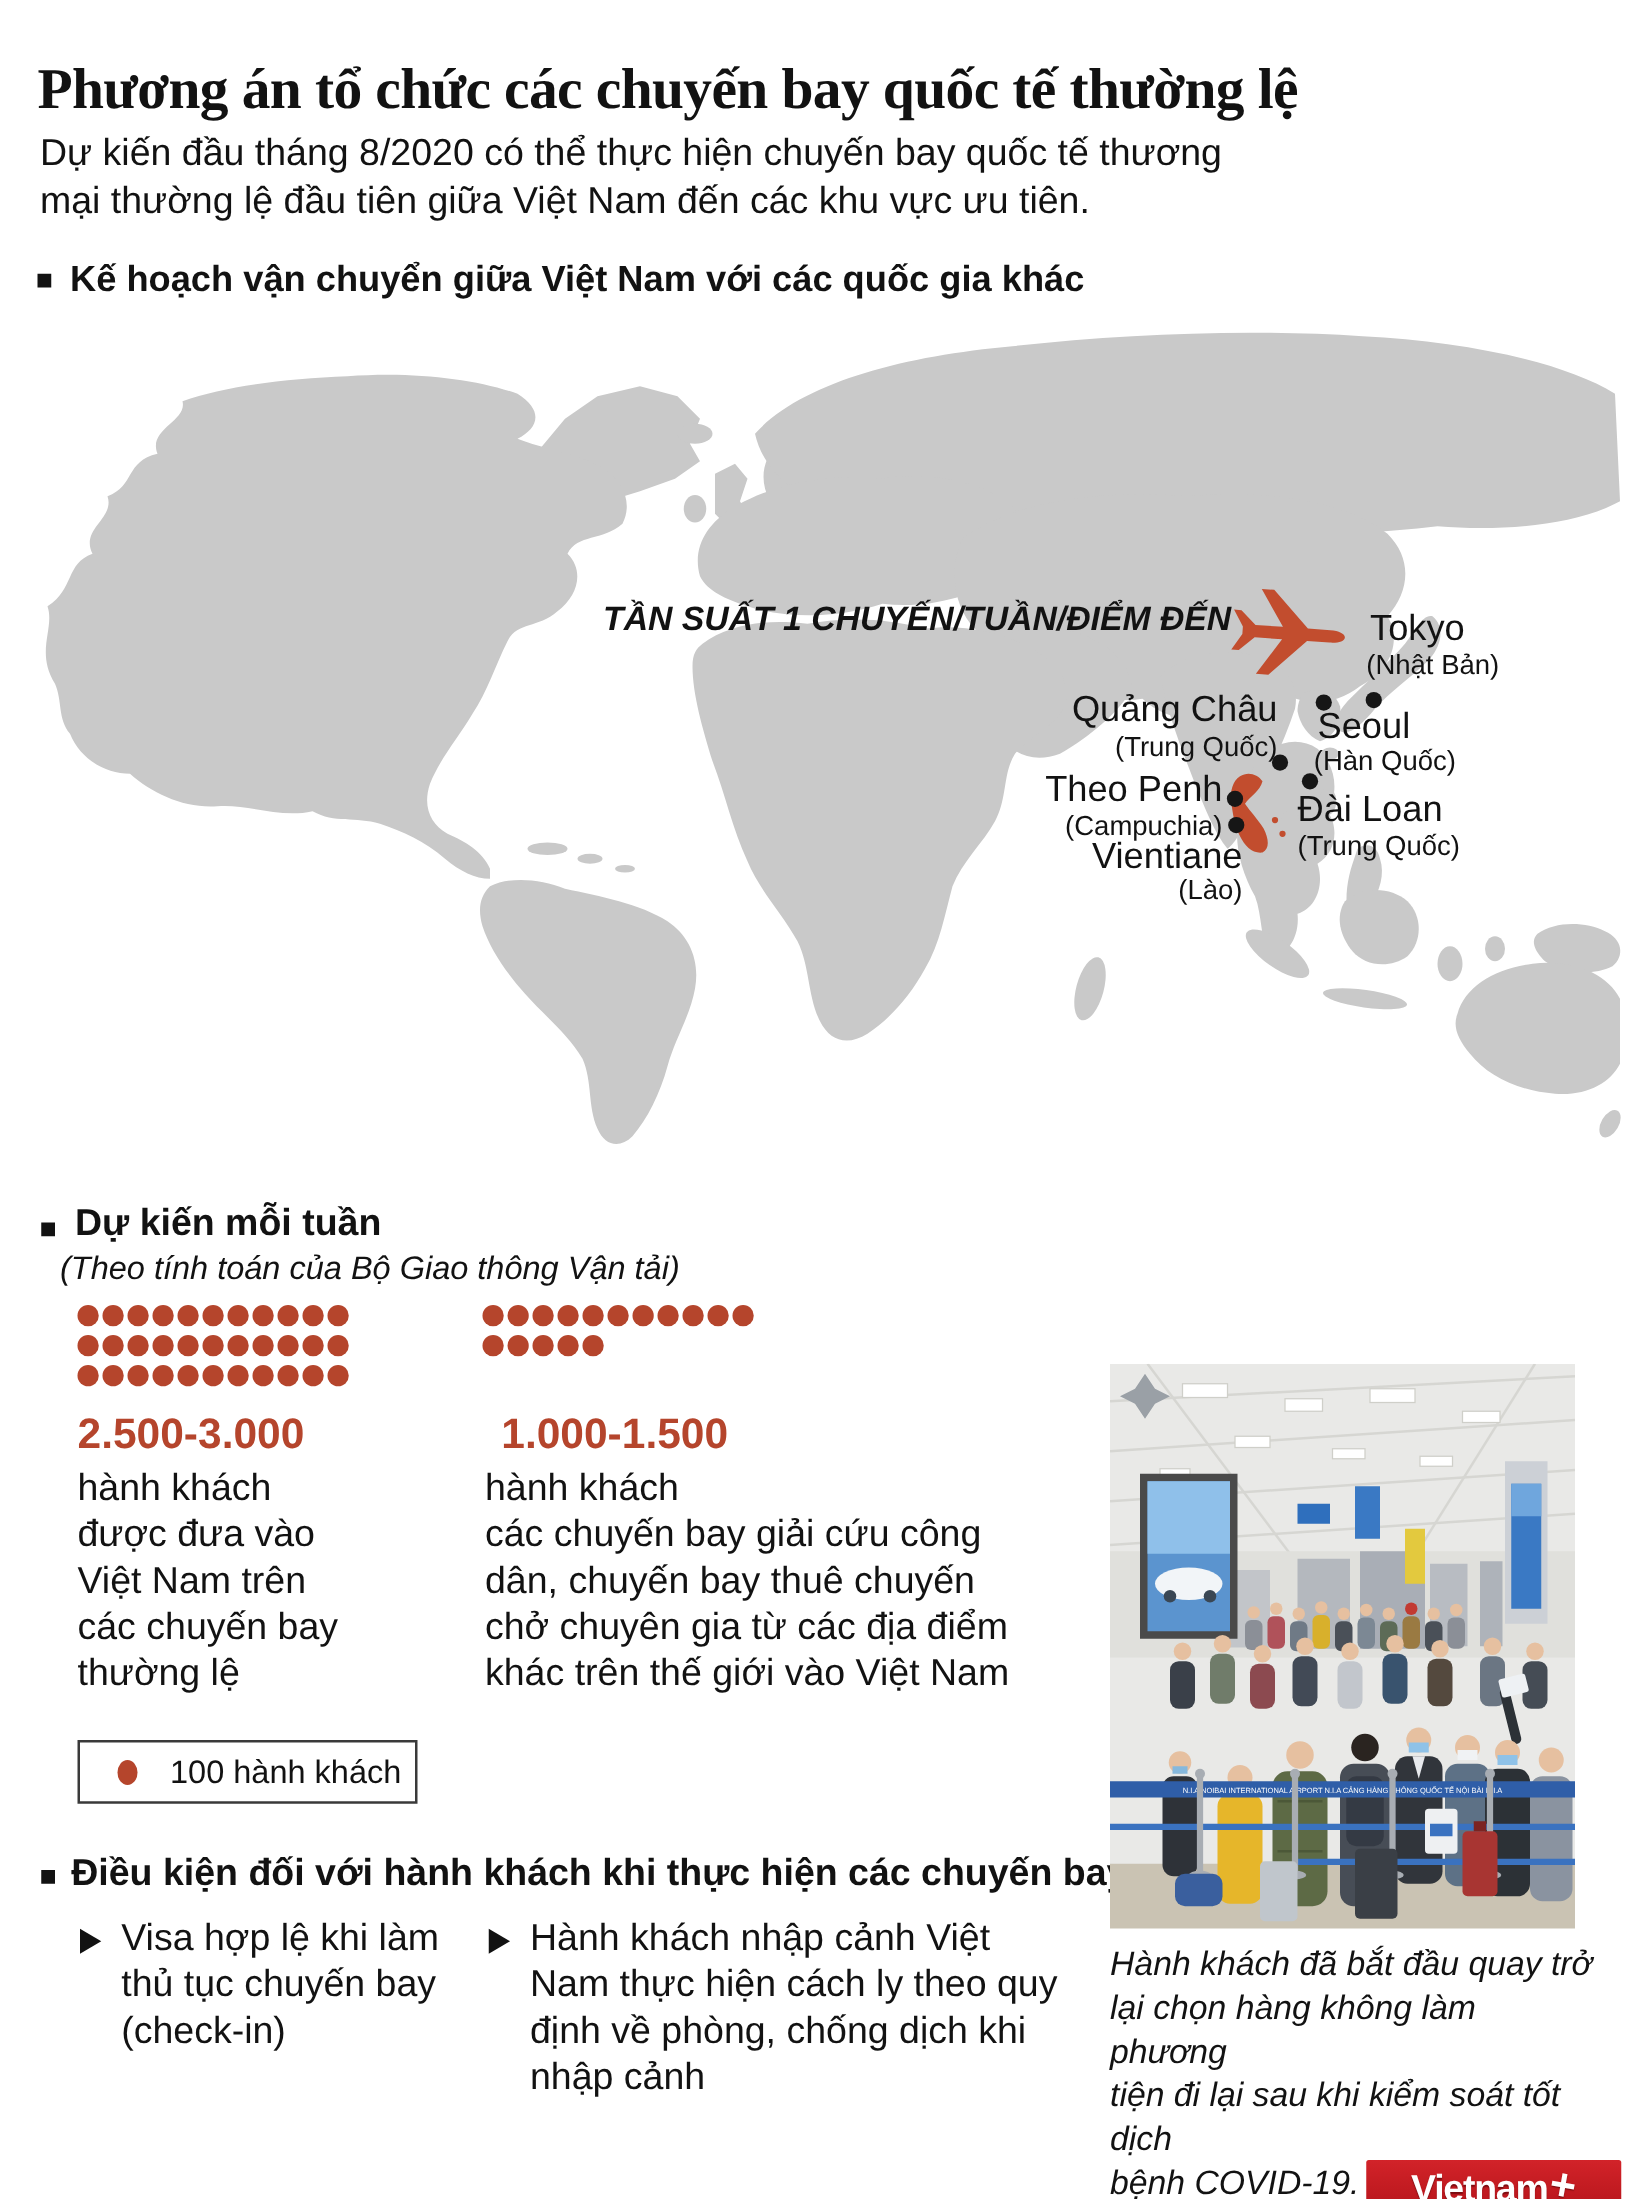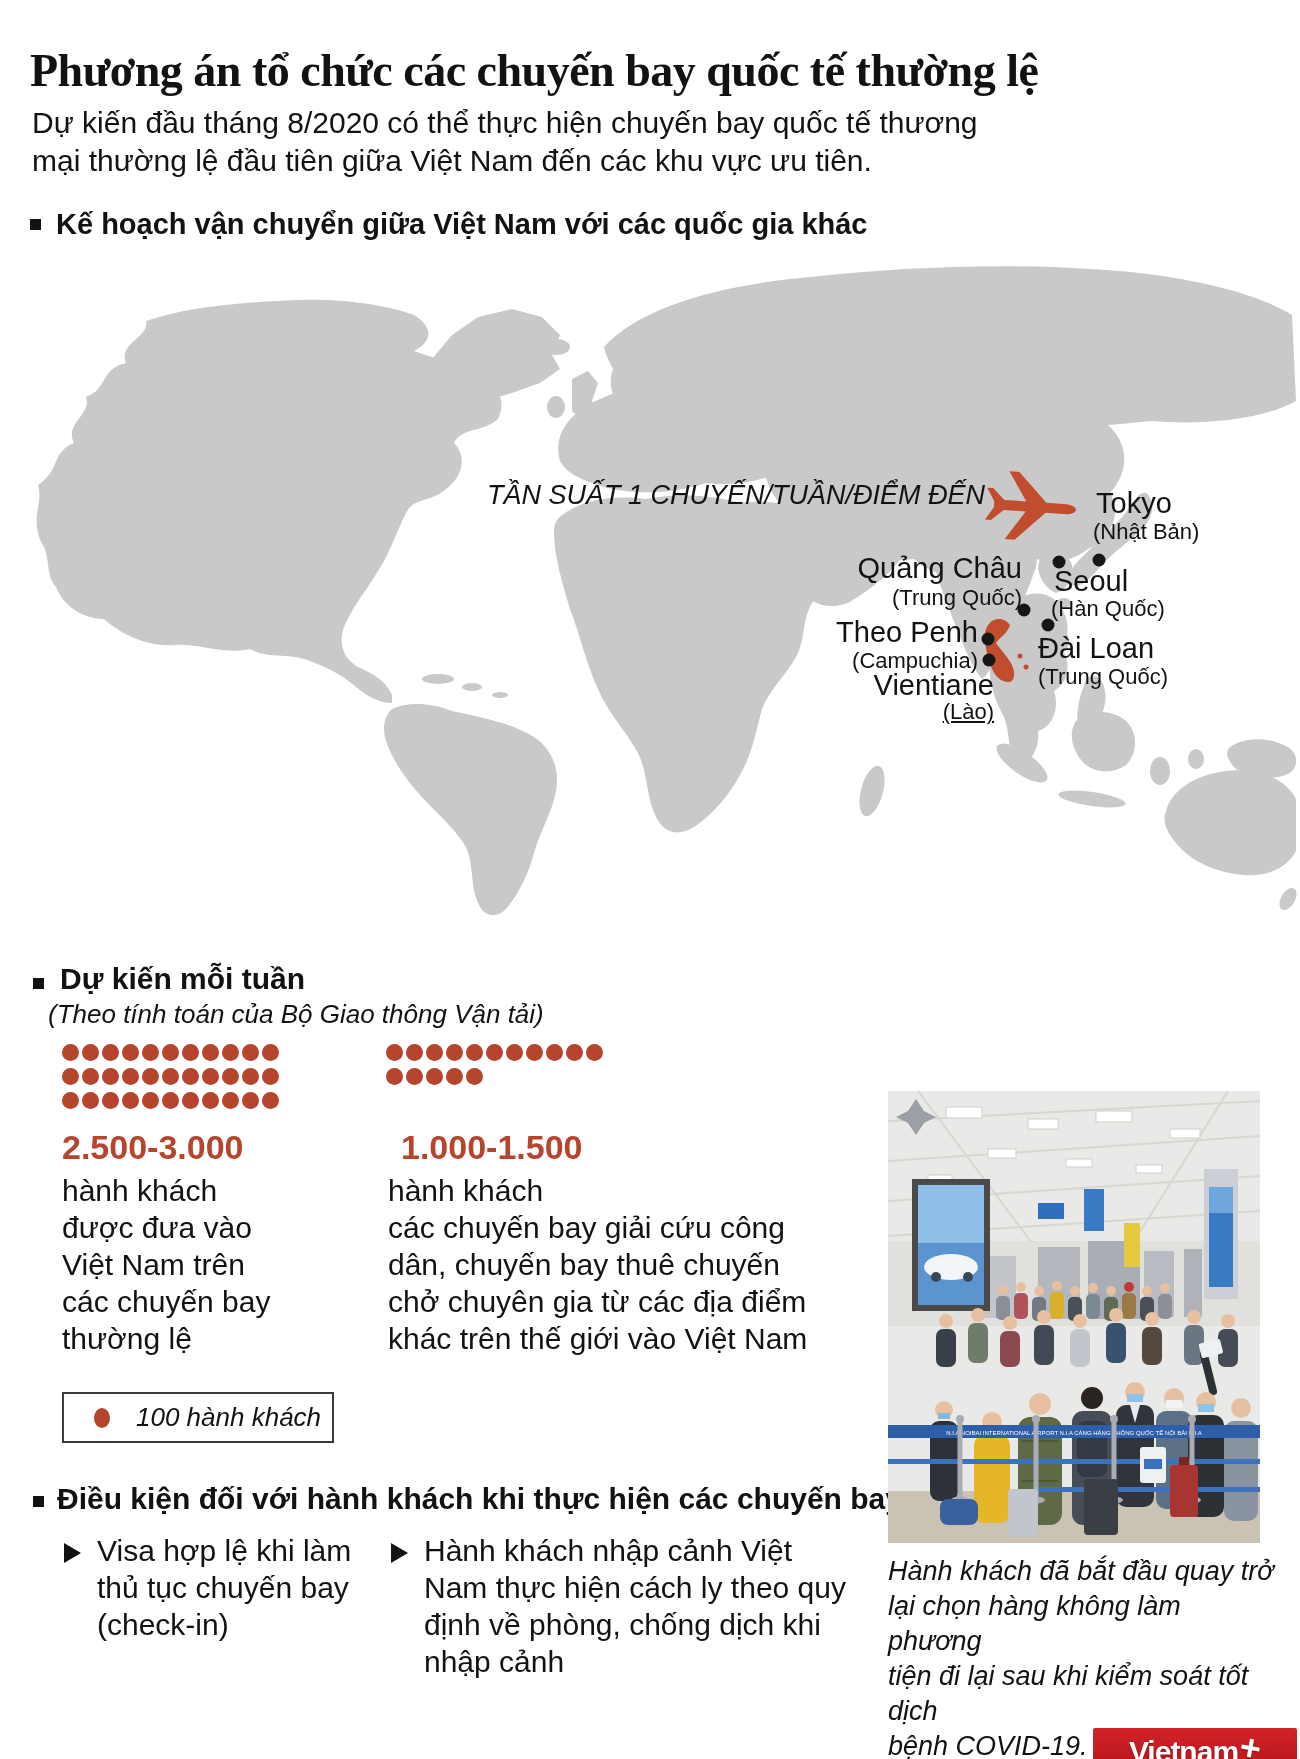--- a/index.html
+++ b/index.html
@@ -14,46 +14,46 @@
   
   .title{left:30px;top:28px;width:1240px;font-family:"Liberation Serif","DejaVu Serif",serif;font-weight:bold;font-size:46px;letter-spacing:-.5px;}
   .subtitle{left:32px;top:88px;font-size:30px;line-height:38px;}
   .sq-bullet{width:11px;height:11px;background:var(--ink);}
   .sec1-bullet{left:30px;top:203px;}
   .sec1-head{left:56px;top:192px;font-size:29px;font-weight:bold;}
 
   
   .map-wrap{left:0;top:235px;width:1300px;height:690px;}
   .map-wrap svg{position:absolute;left:0;top:0;}
-  .freq-note{right:315px;top:229px;font-size:27px;font-style:italic;font-weight:normal;}
+  .freq-note{right:315px;top:229px;font-size:27px;font-style:italic;font-weight:bold;}
   .city{position:absolute;font-size:29px;line-height:1;}
   .ctry{position:absolute;font-size:22px;line-height:1;}
   .L-tokyo-city{left:1096px;top:238px;}   .L-tokyo-ctry{left:1093px;top:270px;}
   .L-seoul-city{left:1054px;top:316px;}   .L-seoul-ctry{left:1051px;top:347px;}
   .L-gz-city{right:278px;top:303px;text-align:right;}  .L-gz-ctry{right:278px;top:336px;text-align:right;}
   .L-dl-city{left:1038px;top:383px;}      .L-dl-ctry{left:1038px;top:415px;}
   .L-pp-city{right:322px;top:367px;text-align:right;}  .L-pp-ctry{right:322px;top:399px;text-align:right;}
-  .L-vt-city{right:306px;top:420px;text-align:right;}  .L-vt-ctry{right:306px;top:450px;text-align:right;text-decoration:underline;}
+  .L-vt-city{right:306px;top:420px;text-align:right;}  .L-vt-ctry{right:306px;top:450px;text-align:right;}
 
   
   .sec2-bullet{left:33px;top:962px;}
   .sec2-head{left:60px;top:946px;font-size:30px;font-weight:bold;}
   .sec2-sub{left:48px;top:983px;font-size:26px;font-style:italic;}
   .dots{position:absolute;}
   .dots-a{left:62px;top:1028px;}
   .dots-b{left:386px;top:1028px;}
   .dot-row{height:24px;white-space:nowrap;}
   .dot{display:inline-block;width:17px;height:17px;border-radius:50%;background:var(--accent);margin-right:3px;}
   .val{position:absolute;font-size:34px;font-weight:bold;color:var(--accent);}
   .val-a{left:62px;top:1112px;} .val-b{left:401px;top:1112px;}
   .desc{position:absolute;font-size:30px;line-height:37px;}
   .desc-a{left:62px;top:1156px;} .desc-b{left:388px;top:1156px;}
   .legend{left:62px;top:1376px;width:272px;height:51px;border:2px solid #3a3a3a;display:flex;align-items:center;}
   .legend-dot{width:16px;height:20px;border-radius:50%;background:var(--accent);margin-left:30px;}
-  .legend-label{margin-left:26px;font-size:26px;font-style:italic;}
+  .legend-label{margin-left:26px;font-size:26px;}
 
   
   .sec3-bullet{left:33px;top:1480px;}
   .sec3-head{left:57px;top:1466px;font-size:30px;font-weight:bold;}
   .tri{width:0;height:0;border-top:10px solid transparent;border-bottom:10px solid transparent;border-left:17px solid var(--ink);}
   .tri-1{left:64px;top:1527px;} .tri-2{left:391px;top:1527px;}
   .cond{position:absolute;font-size:30px;line-height:37px;}
   .cond-1{left:97px;top:1516px;} .cond-2{left:424px;top:1516px;}
 
   

